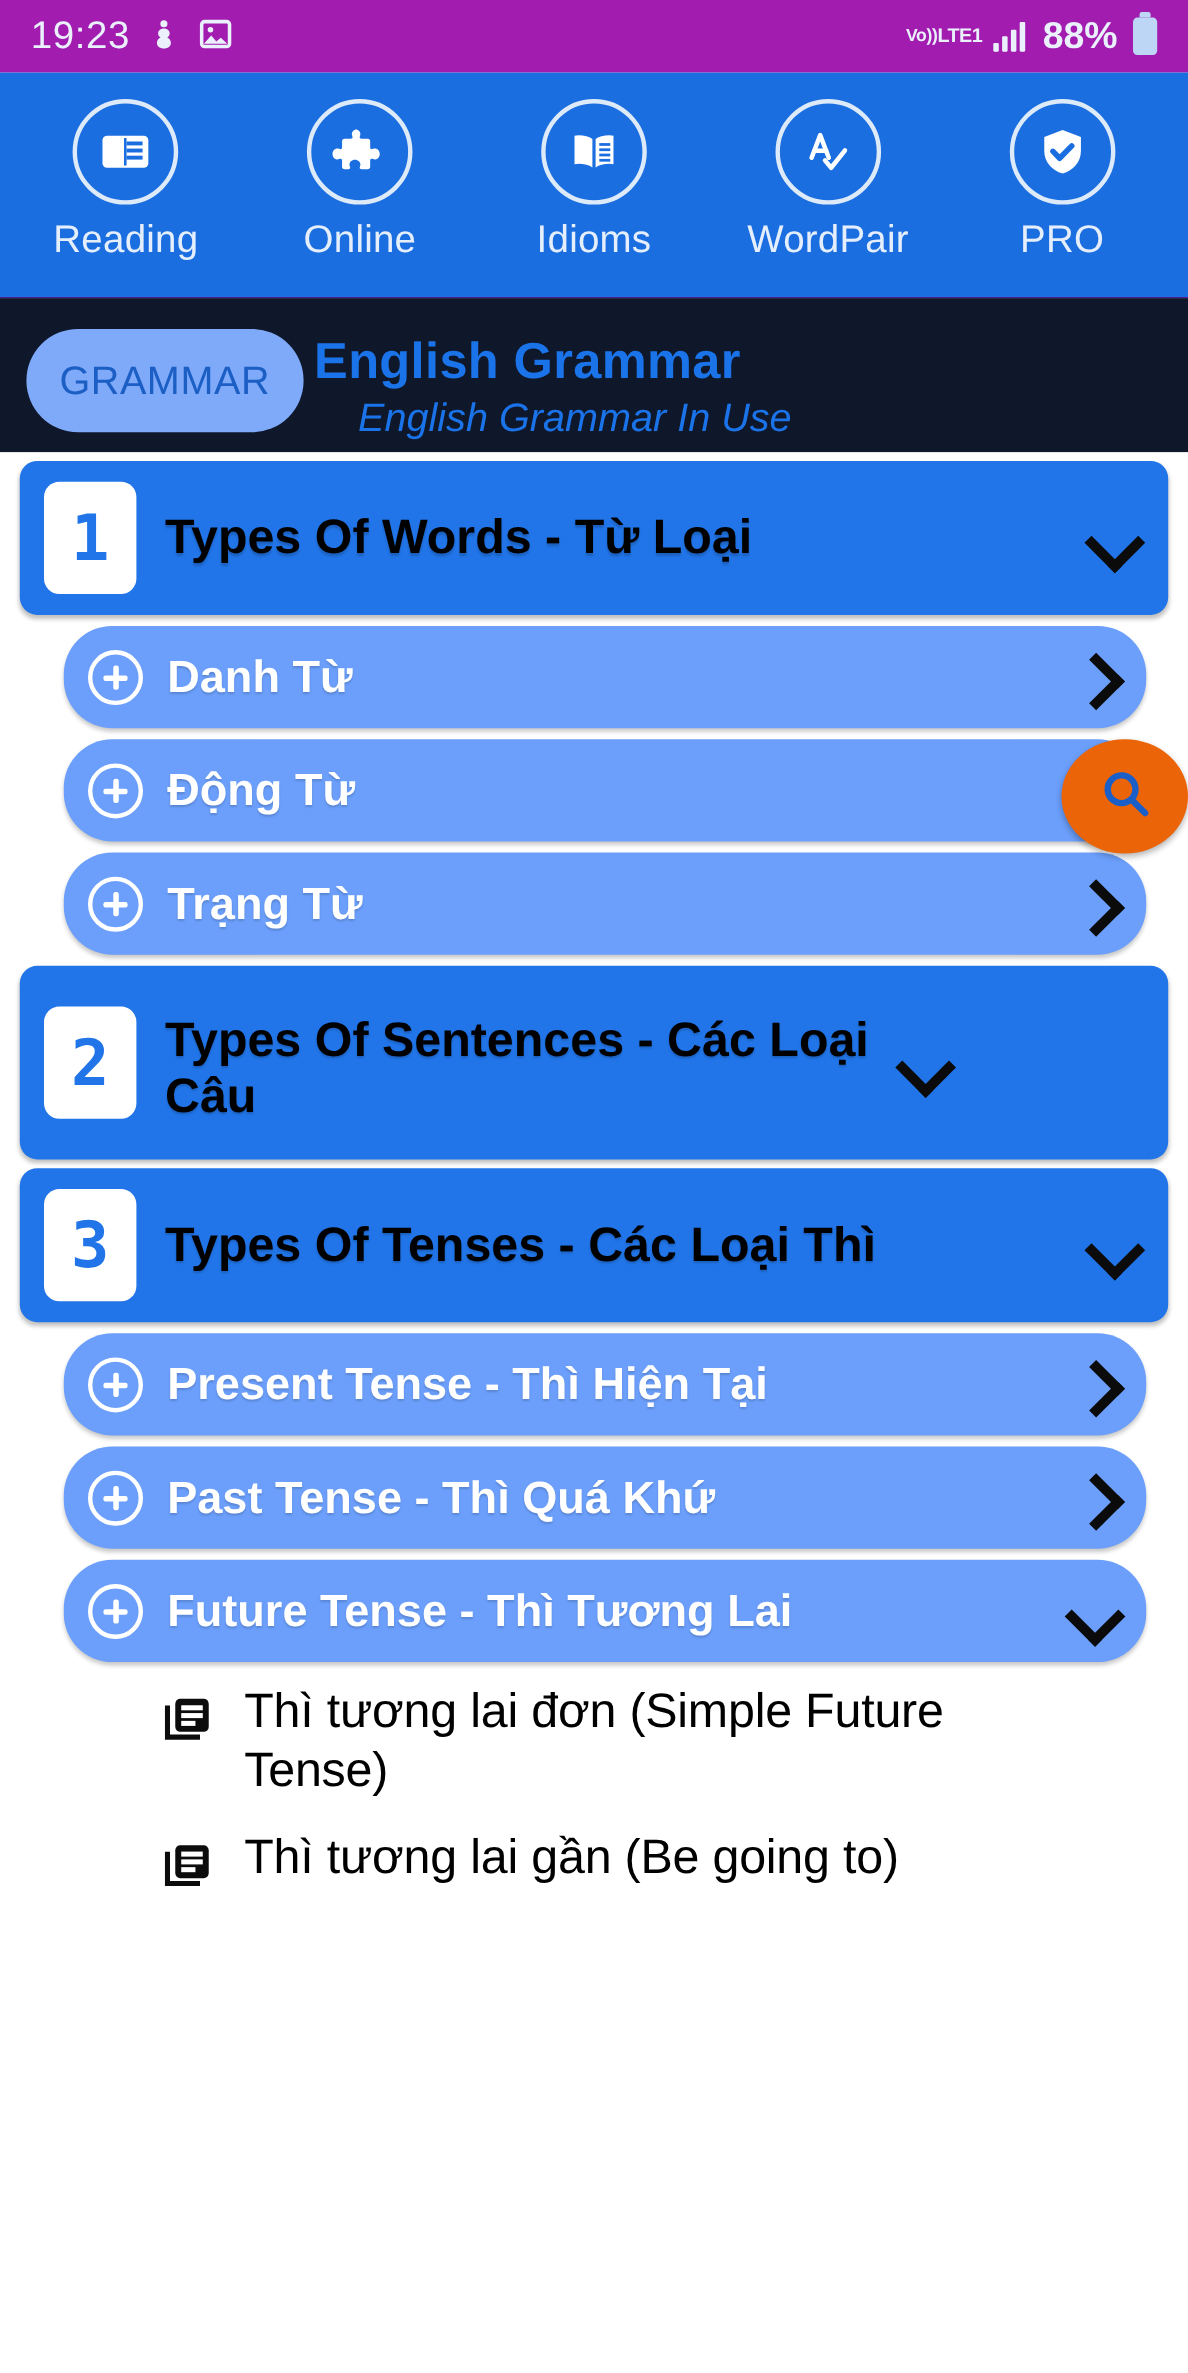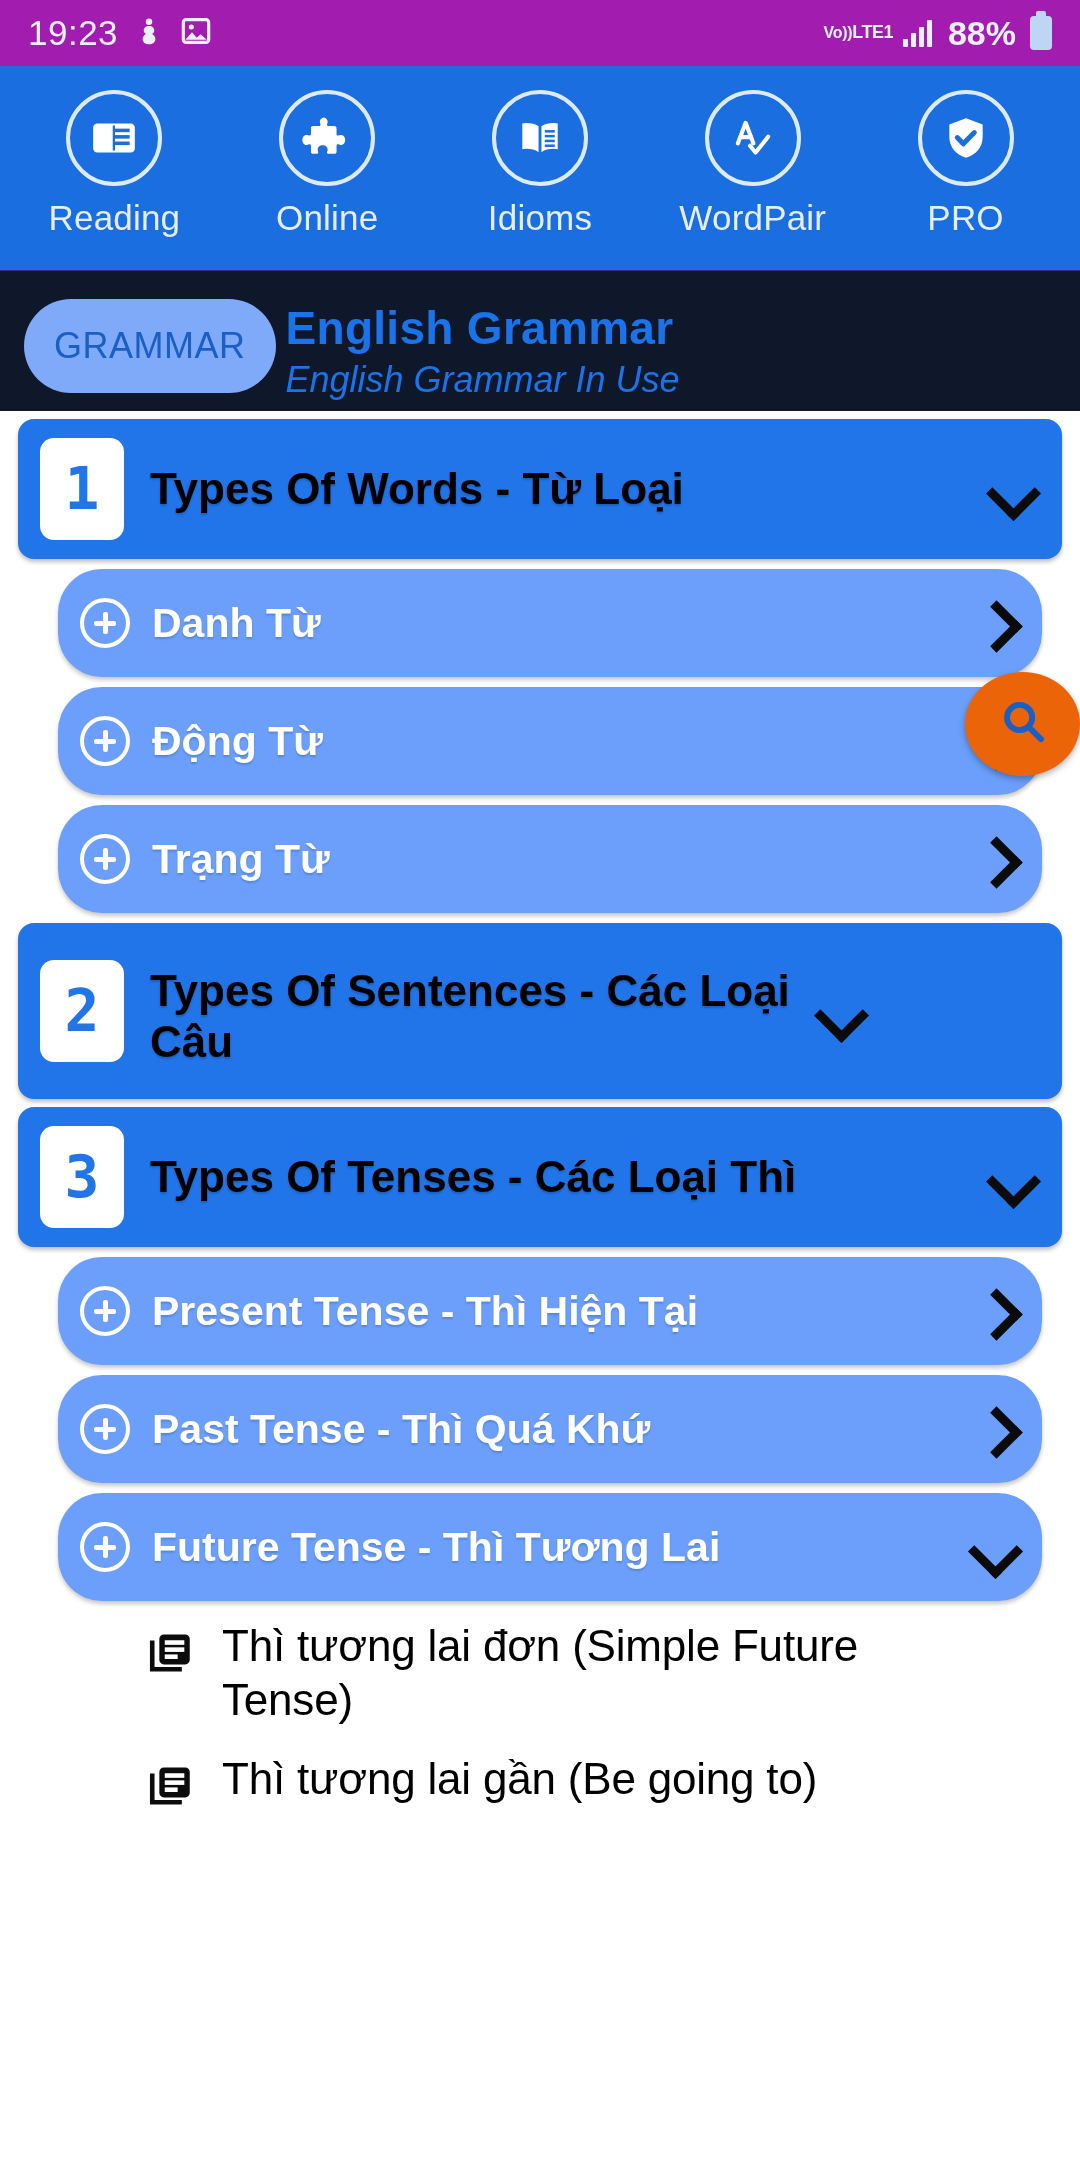--- a/index.html
+++ b/index.html
@@ -61,21 +61,21 @@
     background:#7fa9f9; color:#1c5fc4;
     border-radius:48px;
     padding:26px 30px;
     font-size:36px; letter-spacing:0.5px;
     font-weight:400;
     margin-top:6px;
     white-space:nowrap;
   }
   .htext{ display:flex; flex-direction:column; padding-top:8px;}
   .htitle{ color:#1a73e8; font-size:46px; font-weight:bold; letter-spacing:0.3px;}
-  .hsub{ color:#1a73e8; font-size:36px; font-style:italic; margin-top:4px;}
+  .hsub{ color:#1a73e8; font-size:36px; font-style:italic; margin-top:4px;margin-left:40px;}
 
   
   .list{ padding:0 18px; }
 
   .section{
     background:#2175e8;
     border-radius:16px;
     margin:8px 0;
     min-height:140px;
     display:flex; align-items:center;
@@ -108,21 +108,21 @@
     content:""; position:absolute; left:2px; top:7px;
     width:28px;height:28px;
     border-right:9px solid #0b0b0b; border-top:9px solid #0b0b0b;
     transform:rotate(45deg);
   }
 
   .subitem{
     background:#6b9ffb;
     border-radius:44px;
     margin:10px 20px 10px 40px;
-    height:108px;
+    height:93px;
     display:flex; align-items:center;
     padding:0 26px 0 22px;
     gap:22px;
     box-shadow:0 3px 4px rgba(0,0,0,0.22);
   }
   .plus{
     width:50px;height:50px;min-width:50px;
     border-radius:50%;
     border:4px solid #fff;
     position:relative;

